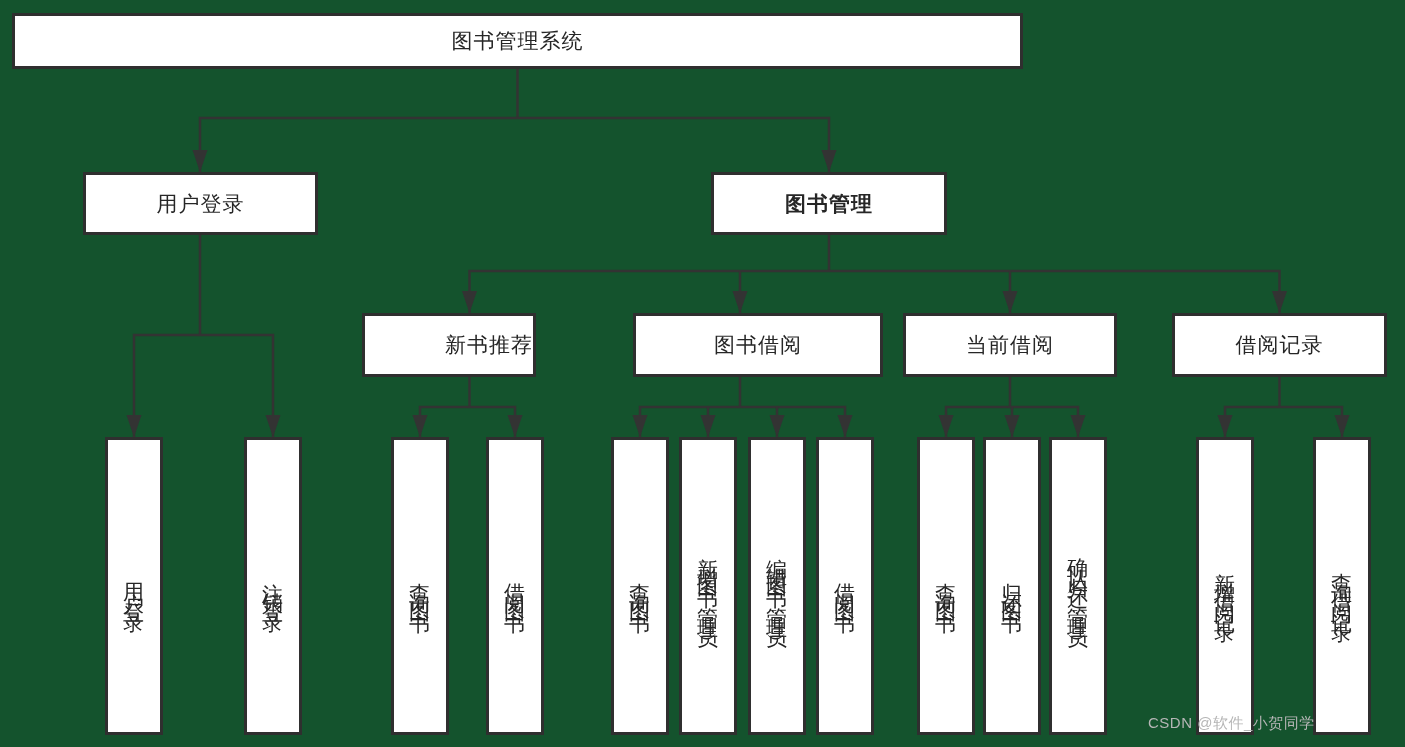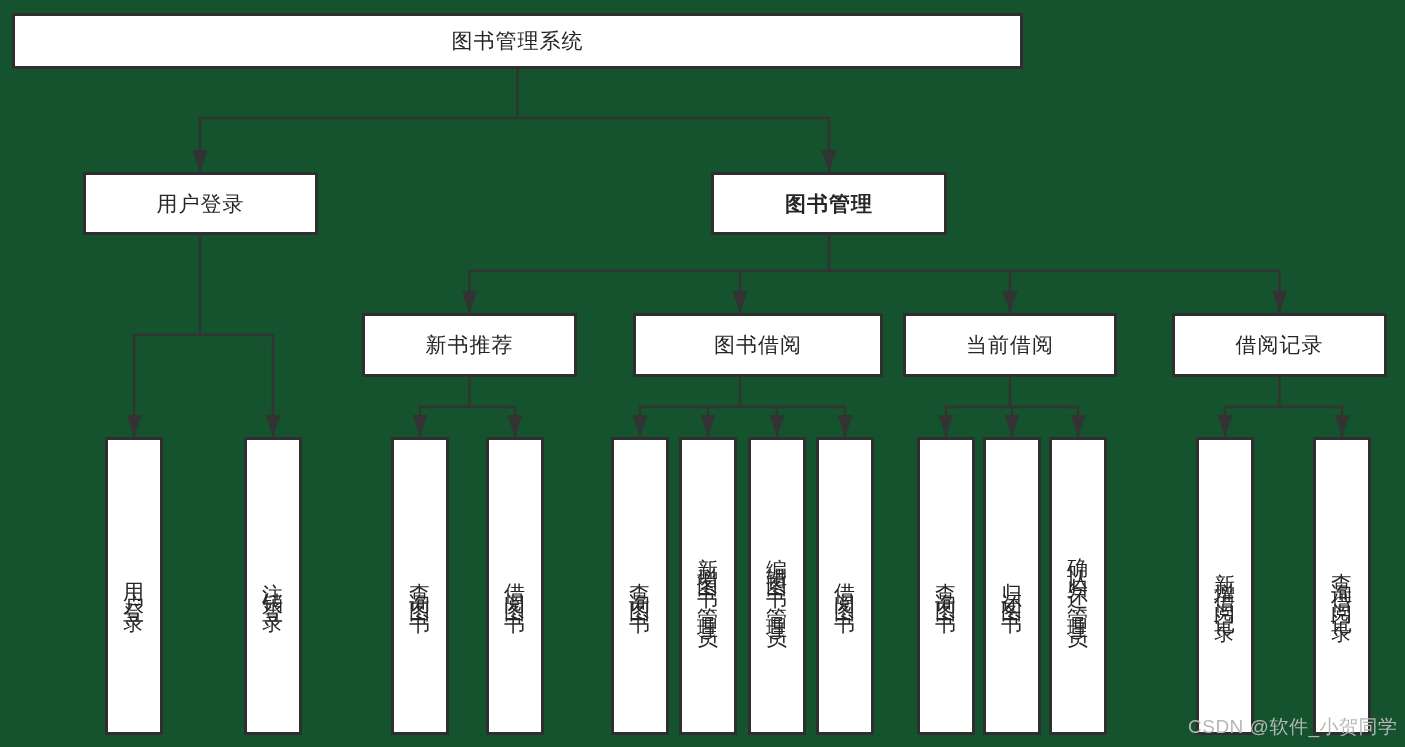--- a/index.html
+++ b/index.html
@@ -37,23 +37,23 @@
   .leaf  { top: 437px; width: 58px; height: 298px; }
   .vtext {
     writing-mode: vertical-rl;
     text-orientation: mixed;
     font-size: 21px;
     line-height: 1;
     letter-spacing: 10px;
   }
   .watermark {
     position: absolute;
-    left: 1188px;
+    left: 1148px;
     top: 714px;
-    font-size: 19px;
+    font-size: 15px;
     color: #b6b6b6;
     letter-spacing: 0.5px;
     white-space: nowrap;
     z-index: 5;
   }
 </style>
 </head>
 <body>
 
 <div class="canvas">
@@ -114,21 +114,21 @@
     <span class="hlabel">图书管理系统</span>
   </div>
 
   <div class="box lvl2" style="left:83px; width:235px;">
     <span class="hlabel">用户登录</span>
   </div>
   <div class="box lvl2" style="left:711px; width:236px;font-weight:bold;">
     <span class="hlabel">图书管理</span>
   </div>
 
-  <div class="box lvl3" style="left:362px; width:215px;">
+  <div class="box lvl3" style="left:362px; width:174px;justify-content:flex-end;">
     <span class="hlabel">新书推荐</span>
   </div>
   <div class="box lvl3" style="left:633px; width:250px;">
     <span class="hlabel">图书借阅</span>
   </div>
   <div class="box lvl3" style="left:903px; width:214px;">
     <span class="hlabel">当前借阅</span>
   </div>
   <div class="box lvl3" style="left:1172px; width:215px;">
     <span class="hlabel">借阅记录</span>

